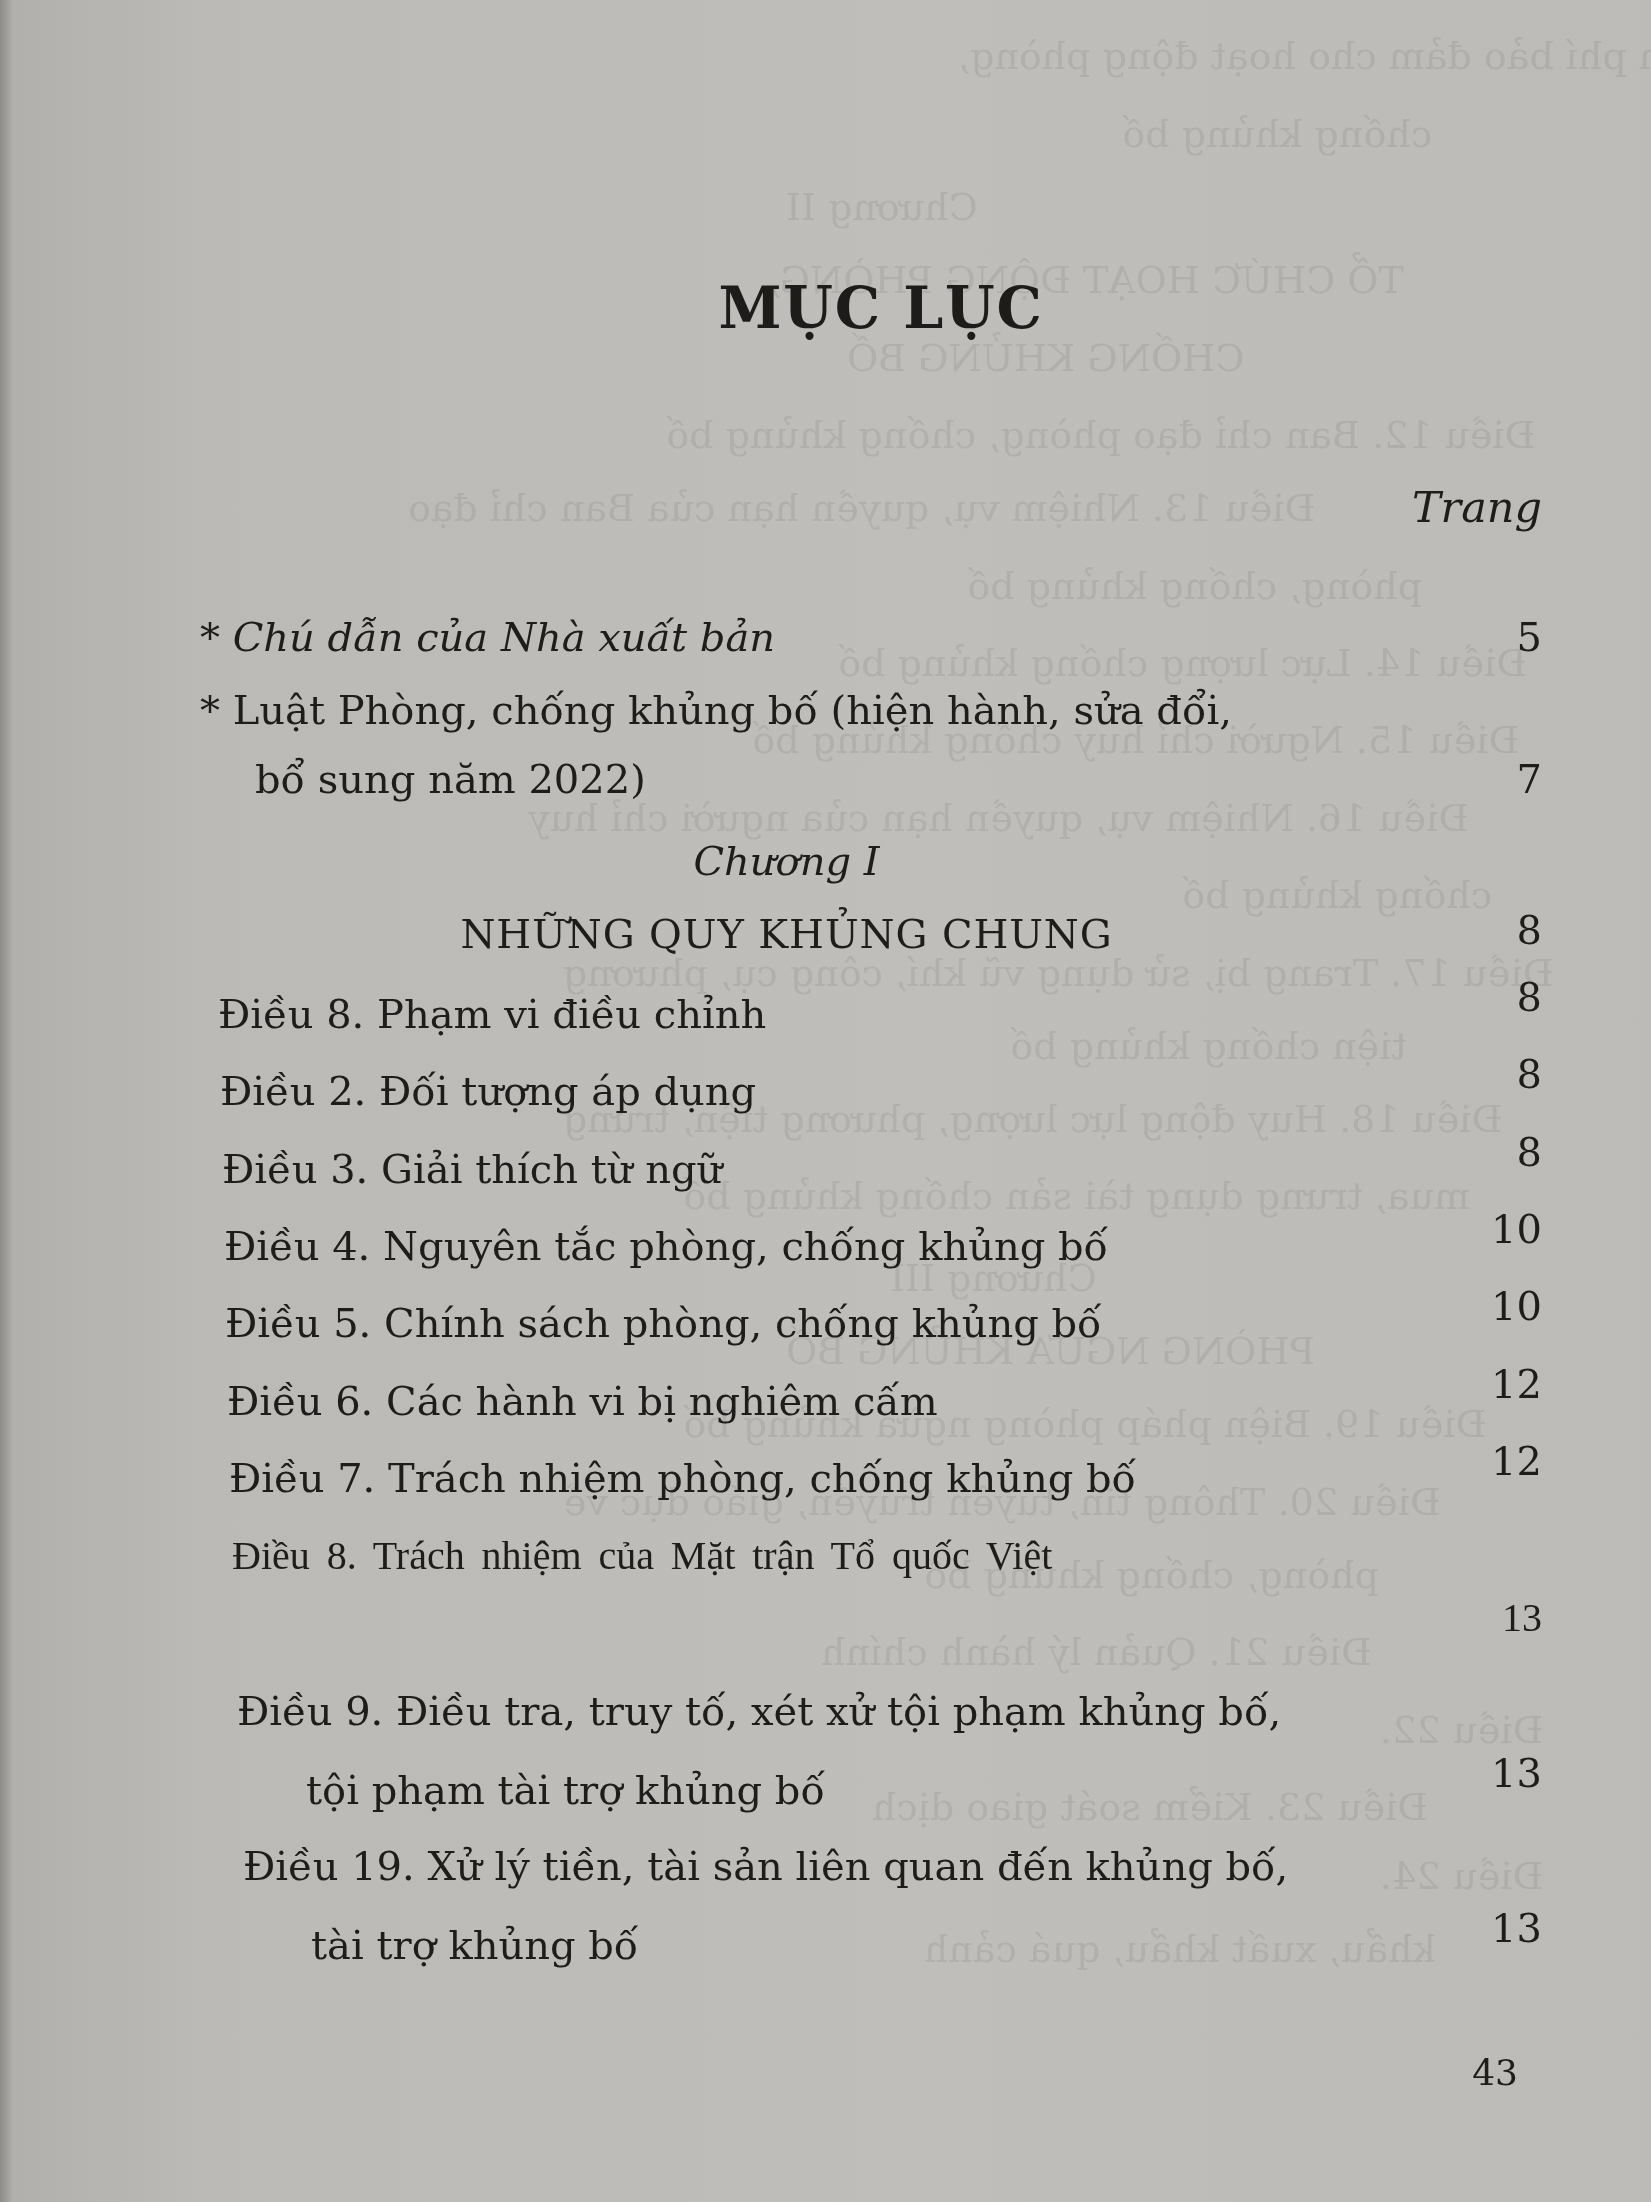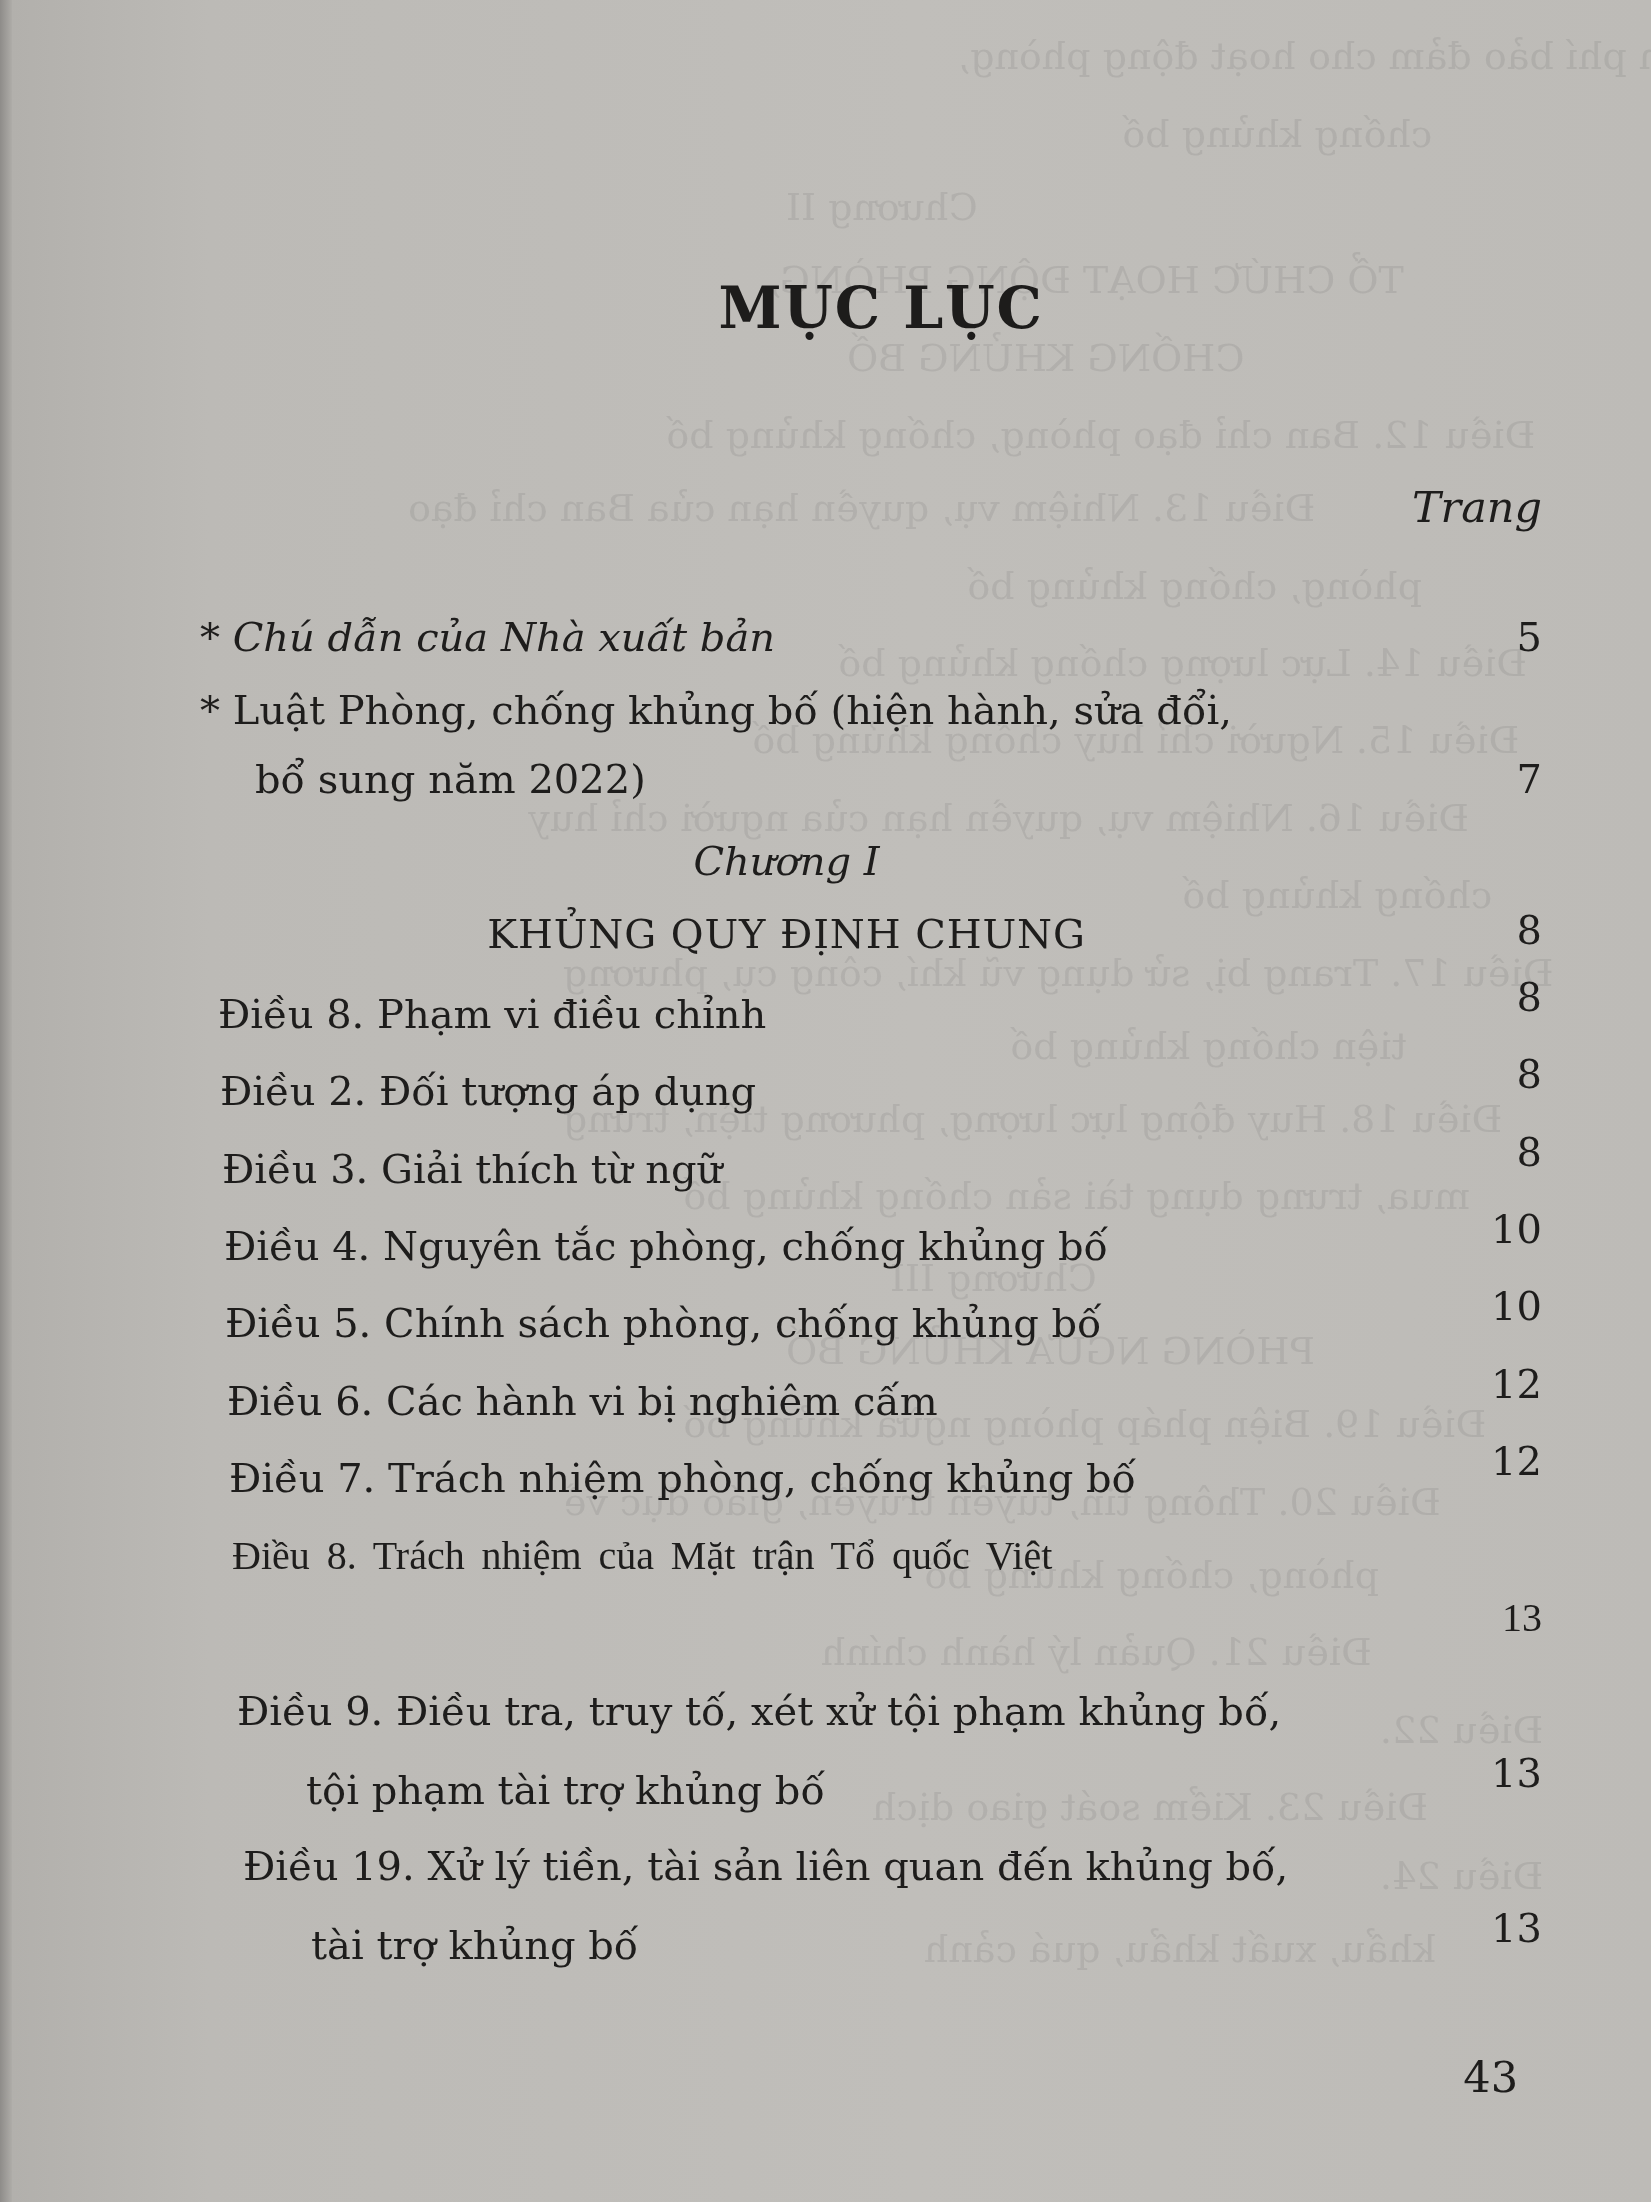--- a/index.html
+++ b/index.html
@@ -73,21 +73,21 @@
     .italic { font-style: italic; }
     .center-label {
       left: 0 !important;
       width: 1549px;
       text-align: center;
     }
     .footer-page-num {
       position: absolute;
       right: 134px;
       top: 2052px;
-      font-size: 43px;
+      font-size: 36px;
     }
   </style>
 </head>
 <body>
 
 <div class="spine-shadow"></div>
 <div class="page">
 
   <div class="bleed" style="left:946px; top:34px;">Điều 11. Kinh phí bảo đảm cho hoạt động phòng,</div>
   <div class="bleed" style="left:1110px; top:112px;">chống khủng bố</div>
@@ -128,21 +128,21 @@
   <div class="row" style="top:684px; height:129px;">
     <span class="label" style="left:188px; top:0;">* Luật Phòng, chống khủng bố (hiện hành, sửa đổi,</span>
     <span class="label" style="left:243px; top:69px;">bổ sung năm 2022)</span>
     <span class="page-num" style="top:69px;">7</span>
   </div>
 
   <div class="row" style="top:835px;">
     <span class="label italic center-label">Chương I</span>
   </div>
   <div class="row" style="top:908px;">
-    <span class="label center-label" style="letter-spacing:0.9px;">KHỦNG QUY ĐỊNH CHUNG</span>
+    <span class="label center-label" style="letter-spacing:0.9px;">NHỮNG QUY KHỦNG CHUNG</span>
     <span class="page-num" style="top:-4.3px;">8</span>
   </div>
 
   <div class="row" style="top:988px;">
     <span class="label" style="left:206px;">Điều 8. Phạm vi điều chỉnh</span>
     <span class="page-num" style="top:-17px;">8</span>
   </div>
   <div class="row" style="top:1065px;">
     <span class="label" style="left:208px;">Điều 2. Đối tượng áp dụng</span>
     <span class="page-num" style="top:-17px;">8</span>

